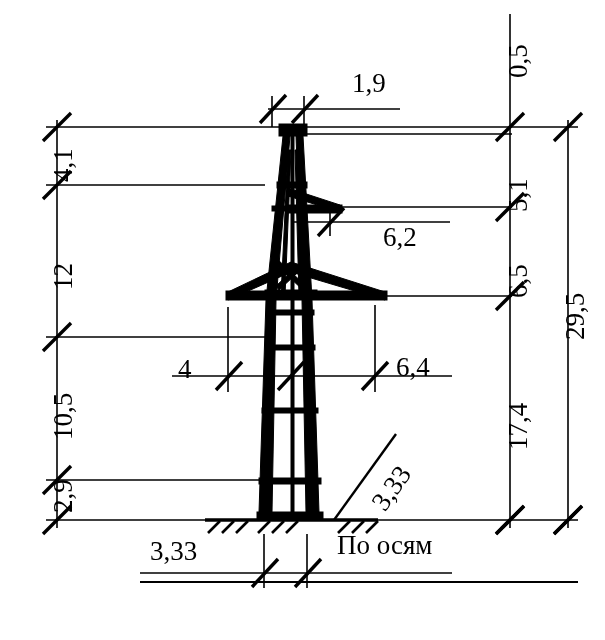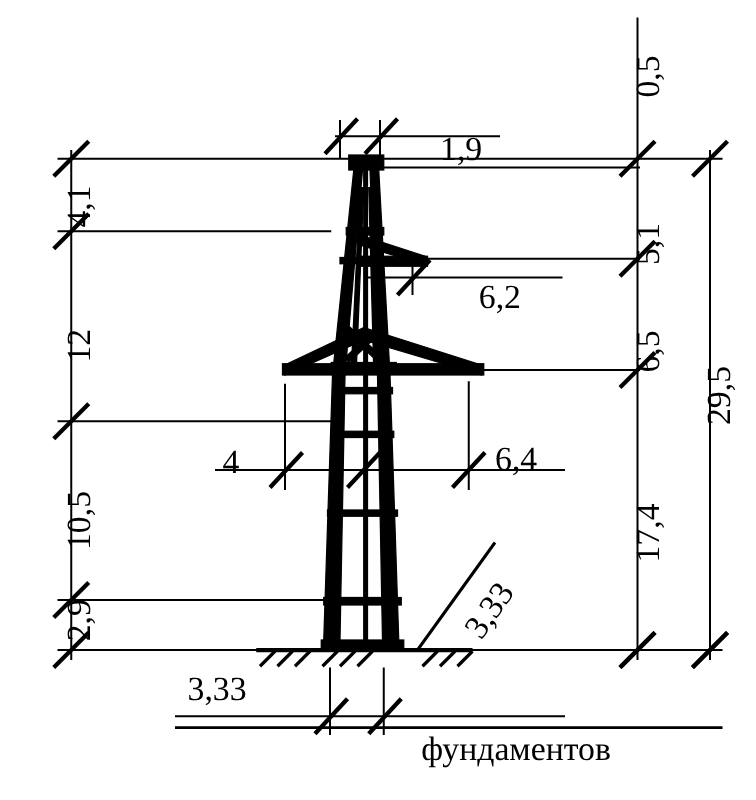--- a/index.html
+++ b/index.html
@@ -170,21 +170,21 @@
         <line x1="272" y1="533" x2="284" y2="521"></line>
         <line x1="286" y1="533" x2="298" y2="521"></line>
         <line x1="338" y1="533" x2="350" y2="521"></line>
         <line x1="352" y1="533" x2="364" y2="521"></line>
         <line x1="366" y1="533" x2="378" y2="521"></line>
       </g>
     </g>
 
   </svg>
 
-  <div class="dimtext" style="left:352px; top:70px;margin-top:36px;">1,9</div>
+  <div class="dimtext" style="left:352px; top:70px;">1,9</div>
 
   <div class="dimtext vtext" style="left:505px; top:78px; transform: rotate(-90deg);">0,5</div>
 
   <div class="dimtext vtext" style="left:50px; top:182px; transform: rotate(-90deg);">4,1</div>
 
   <div class="dimtext vtext" style="left:50px; top:290px; transform: rotate(-90deg);">12</div>
 
   <div class="dimtext vtext" style="left:50px; top:440px; transform: rotate(-90deg);">10,5</div>
 
   <div class="dimtext vtext" style="left:50px; top:513px; transform: rotate(-90deg);">2,9</div>
@@ -200,15 +200,15 @@
   <div class="dimtext" style="left:383px; top:224px;">6,2</div>
 
   <div class="dimtext" style="left:178px; top:356px;">4</div>
 
   <div class="dimtext" style="left:396px; top:354px;">6,4</div>
 
   <div class="dimtext" style="left:150px; top:538px;">3,33</div>
 
   <div class="dimtext vtext" style="left:367px; top:500px; transform: rotate(-55deg);">3,33</div>
 
-  <div class="note" style="left:337px; top:585px;">фундаментов</div>
+  <div class="note" style="left:337px; top:531px;">По осям</div>
 
 </div>
 
 </body></html>

